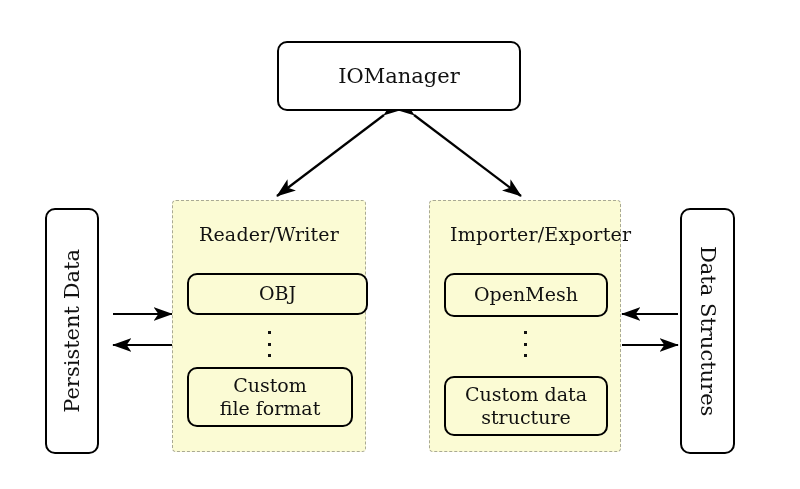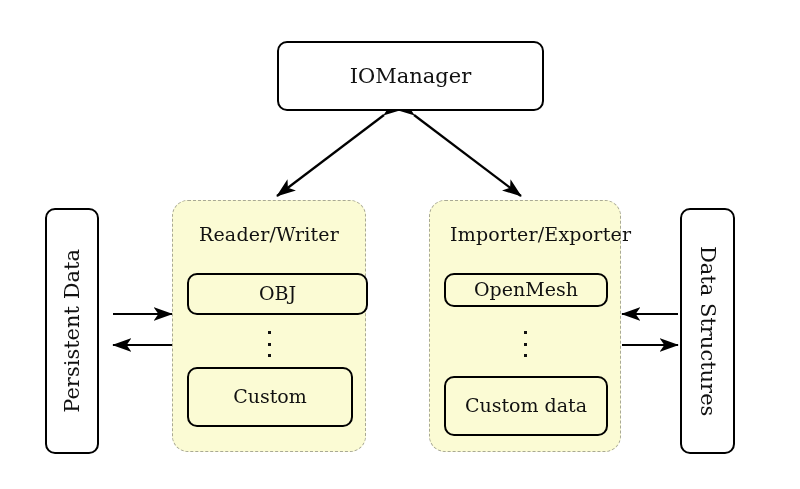--- a/index.html
+++ b/index.html
@@ -37,21 +37,21 @@
     background: #fbfbd4;
     border: 2.4px solid #000000;
     border-radius: 10px;
   }
   
   .group {
     position: absolute;
     box-sizing: border-box;
     background: #fbfbd4;
     border: 1.6px dashed #a9a994;
-    border-radius: 16px;
+    border-radius: 4px;
   }
   .group-title {
     position: absolute;
     left: 0;
     right: 0;
     text-align: center;
     color: #111111;
     font-size: 19px;
     letter-spacing: 0.2px;
     white-space: nowrap;
@@ -106,21 +106,21 @@
 
     <line x1="113" y1="314" x2="172" y2="314" stroke="#000000" stroke-width="2.2" marker-end="url(#ah)"></line>
 
     <line x1="172" y1="345" x2="113" y2="345" stroke="#000000" stroke-width="2.2" marker-end="url(#ah)"></line>
 
     <line x1="678" y1="314" x2="622" y2="314" stroke="#000000" stroke-width="2.2" marker-end="url(#ah)"></line>
 
     <line x1="622" y1="345" x2="678" y2="345" stroke="#000000" stroke-width="2.2" marker-end="url(#ah)"></line>
   </svg>
 
-  <div class="node box-white label-lg" style="left:277px; top:41px; width:267px; height:70px;">
+  <div class="node box-white label-lg" style="left:277px; top:41px; width:244px; height:70px;">
     <span>IOManager</span>
   </div>
 
   <div class="node box-white label-lg" style="left:45px; top:208px; width:54px; height:246px;">
     <span class="vertical-lr">Persistent Data</span>
   </div>
 
   <div class="node box-white label-lg" style="left:680px; top:208px; width:55px; height:246px;">
     <span class="vertical-rl">Data Structures</span>
   </div>
@@ -133,34 +133,36 @@
     </div>
 
     <div class="vdots" style="left:0; right:0; top:130px; height:26px;">
       <i></i>
         <i></i>
         <i></i>
     </div>
 
     <div class="node box-yellow label-md" style="left:14px; top:166px; width:166px; height:60px; flex-direction:column;">
       <span>Custom</span>
+      <span>file format</span>
     </div>
   </div>
 
   <div class="group" style="left:429px; top:200px; width:192px; height:252px;">
     <div class="group-title" style="top:22px;margin-left:20px;">Importer/Exporter</div>
 
-    <div class="node box-yellow label-md" style="left:14px; top:72px; width:164px; height:34px;">
+    <div class="node box-yellow label-md" style="left:14px; top:72px; width:164px; height:44px;">
       <span>OpenMesh</span>
     </div>
 
     <div class="vdots" style="left:0; right:0; top:130px; height:26px;">
       <i></i>
         <i></i>
         <i></i>
     </div>
 
     <div class="node box-yellow label-md" style="left:14px; top:175px; width:164px; height:60px; flex-direction:column;">
       <span>Custom data</span>
+      <span>structure</span>
     </div>
   </div>
 
 </div>
 
 </body></html>

